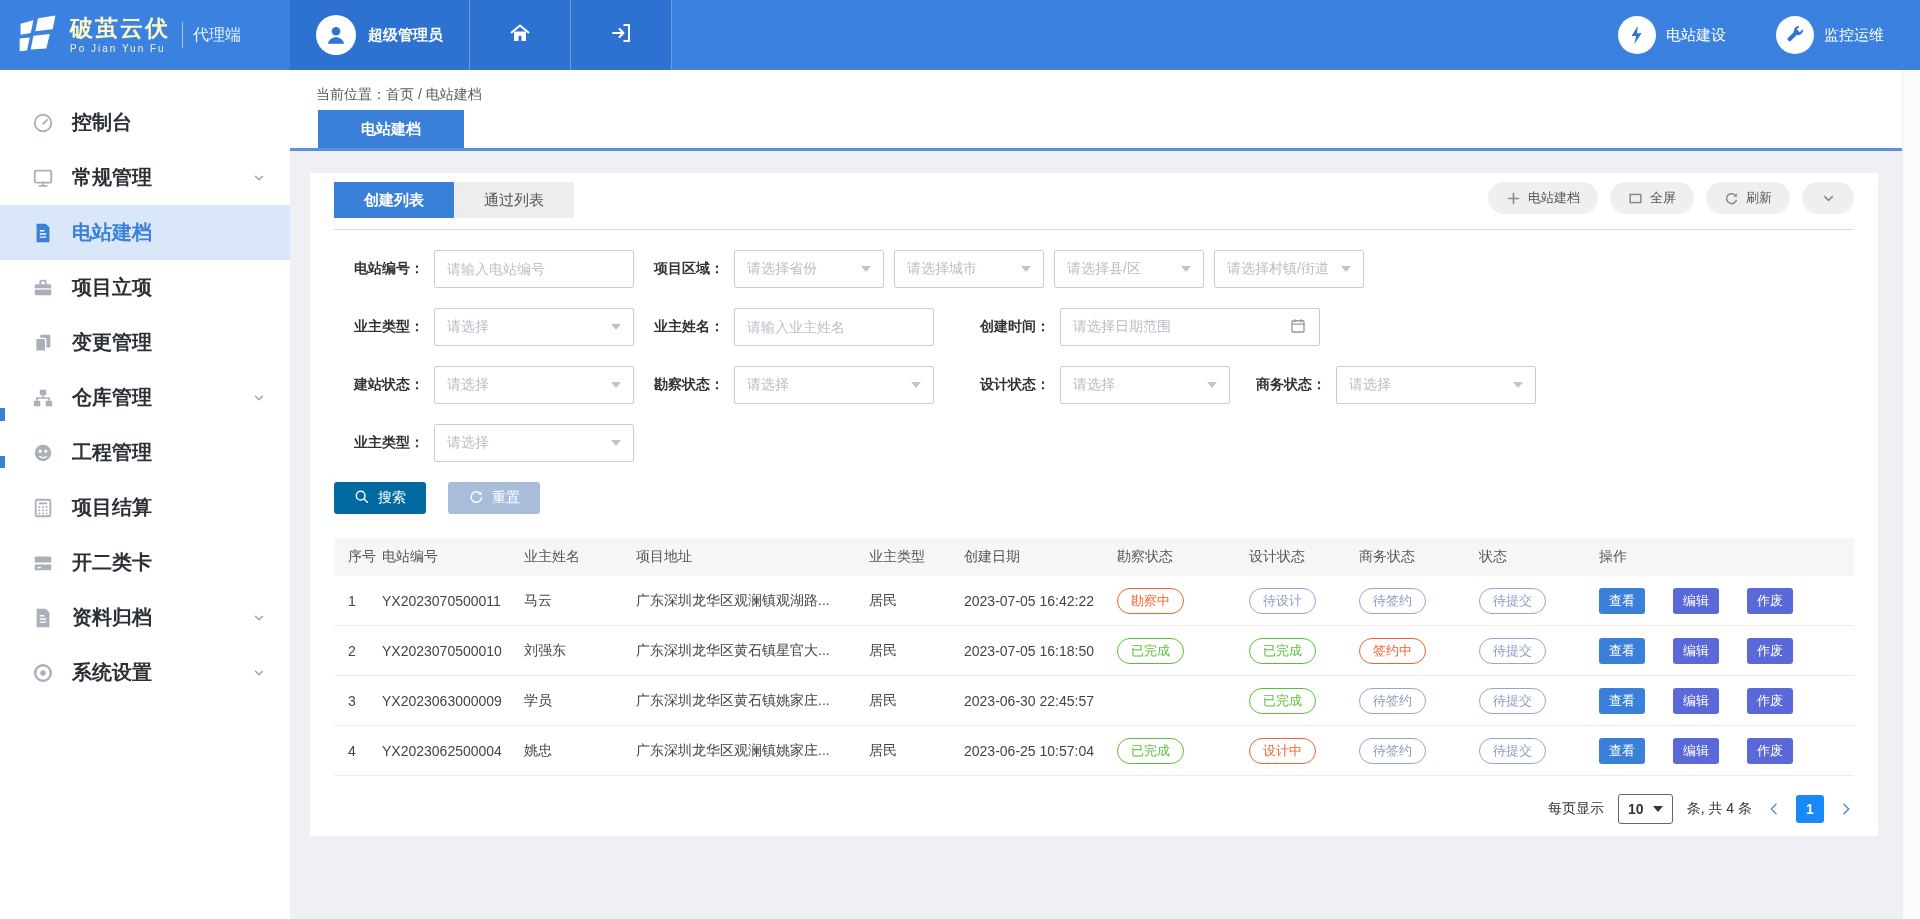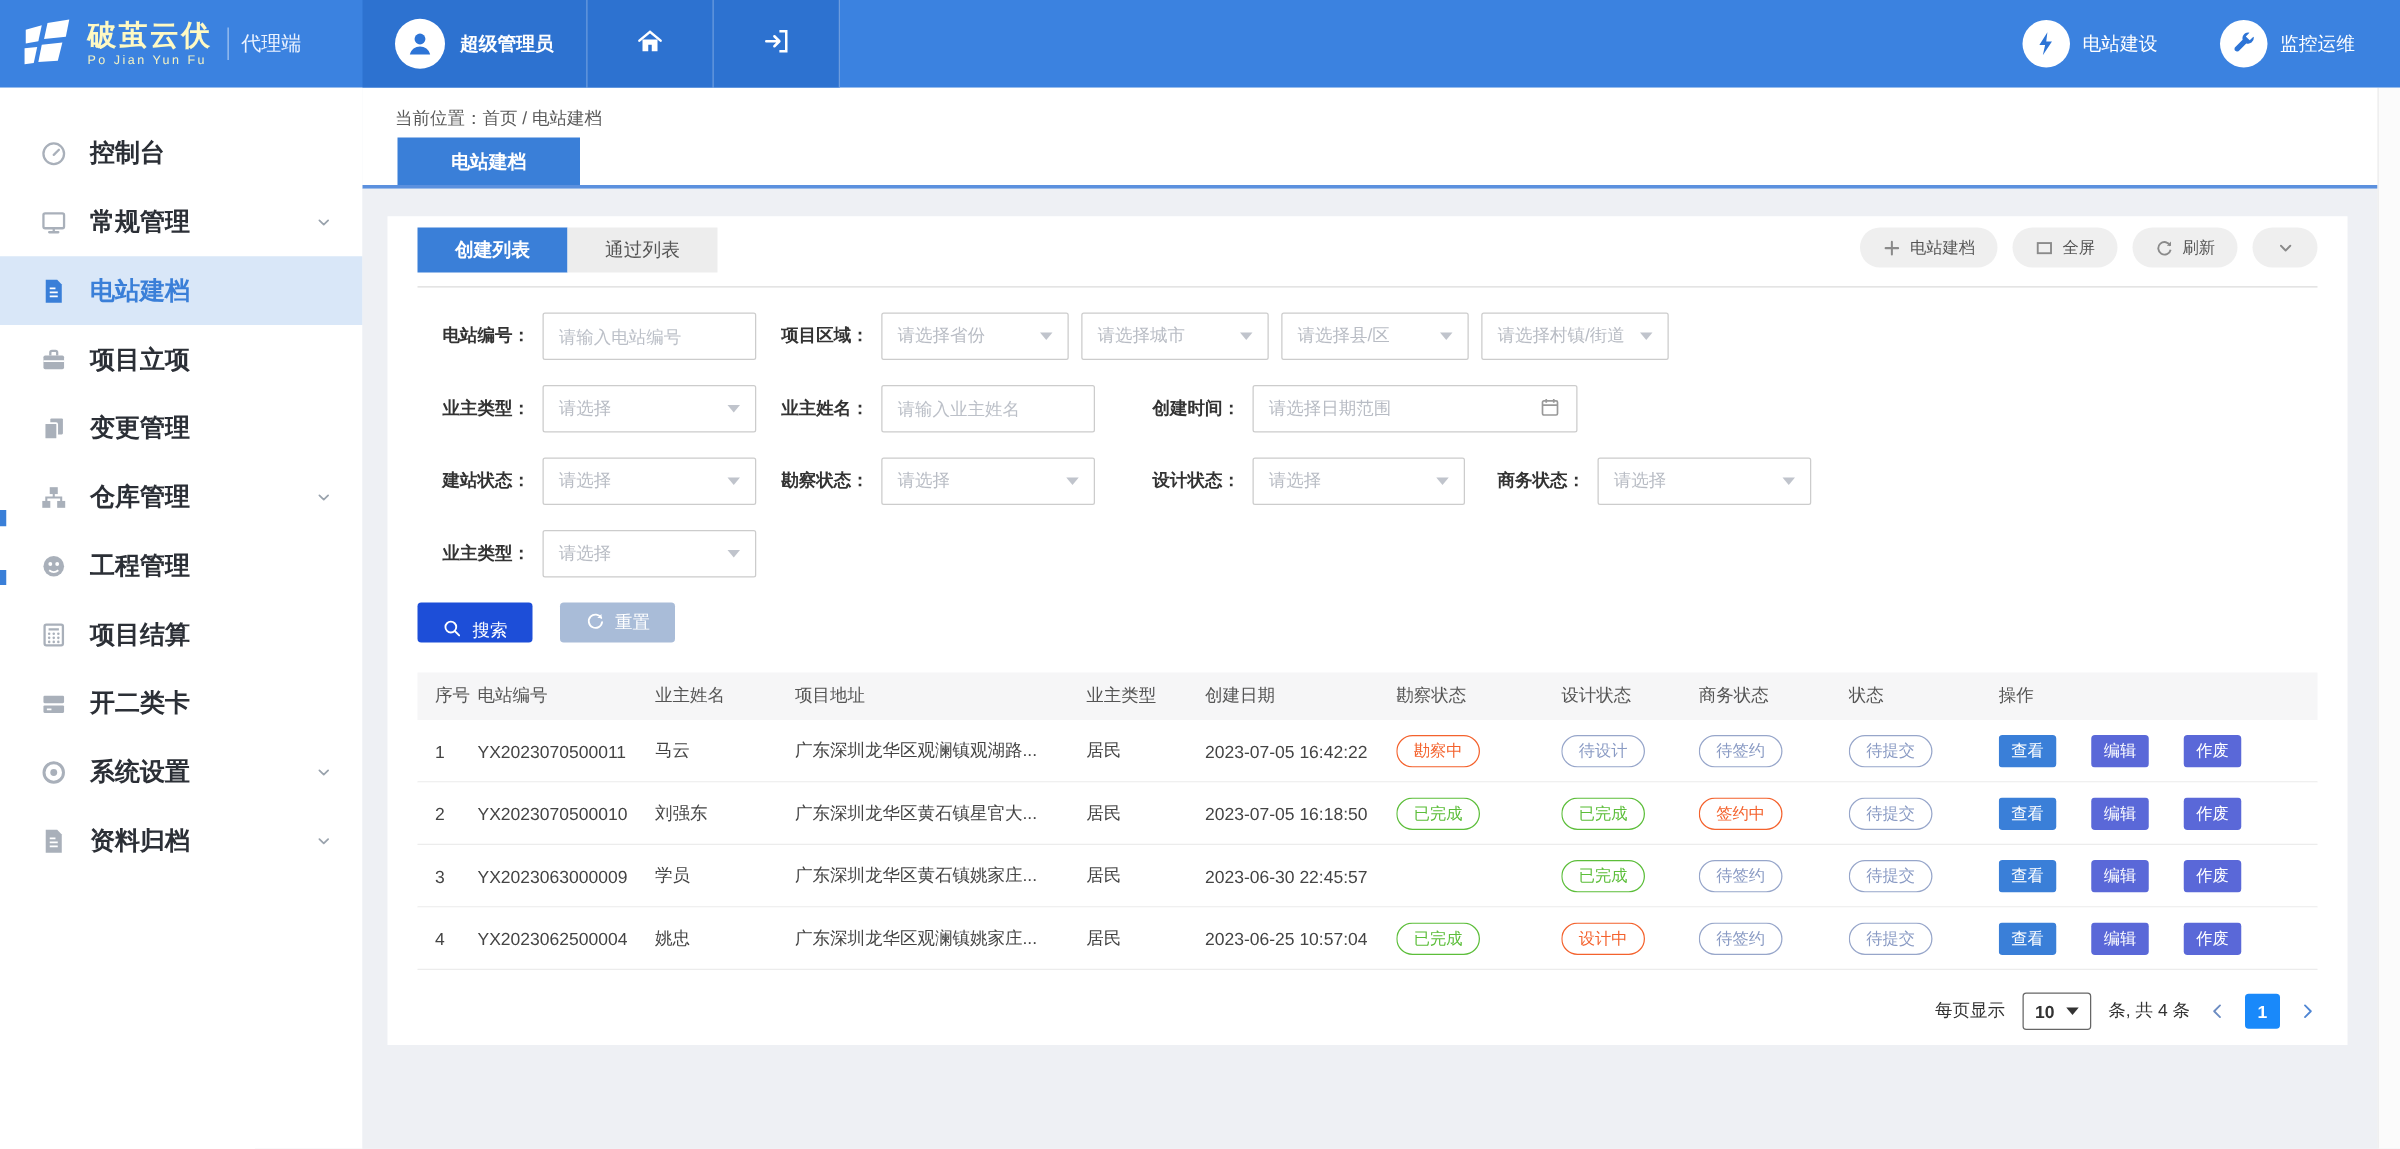--- a/index.html
+++ b/index.html
@@ -56,27 +56,27 @@
   .fgroup{display:flex;align-items:center;}
   .flabel{width:90px;text-align:right;margin-right:10px;font-size:14px;color:#333;font-weight:700;white-space:nowrap;}
   .ctrl{height:38px;border:1px solid #ccc;border-radius:2px;background:#fff;display:flex;align-items:center;
         padding:0 12px;font-size:14px;color:#b8bcc4;box-sizing:border-box;}
   input.ctrl{outline:none;color:#333;}
   input.ctrl::placeholder{color:#bcc0c8;}
   .sel{justify-content:space-between;cursor:pointer;}
   .caret{width:0;height:0;border-left:5px solid transparent;border-right:5px solid transparent;border-top:6px solid #c0c4cc;}
   .caret.dark{border-top-color:#333;}
   .hgroup{display:flex;gap:10px;}
-  .w150{width:150px;} .w170{width:170px;} .w200{width:171px;} .w260{width:260px;}
+  .w150{width:150px;} .w170{width:170px;} .w200{width:200px;} .w260{width:260px;}
   .ml26{margin-left:26px;} .ml6{margin-left:6px;}
   .date{justify-content:space-between;cursor:pointer;}
   .btn-row{margin-top:18px;display:flex;gap:22px;}
   .btn{height:32px;border-radius:3px;display:flex;align-items:center;gap:8px;padding:0 20px;
        font-size:14px;color:#fff;cursor:pointer;border:none;}
-  .btn-search{background:#1d4ed8;align-items:flex-end;}
+  .btn-search{background:#0369a1;}
   .btn-reset{background:#a9bcd8;}
   
   .table{margin-top:24px;}
   .thead{display:flex;background:#f6f6f7;height:38px;align-items:center;color:#555;}
   .trow{display:flex;height:49px;align-items:center;border-bottom:1px solid #ececec;color:#444;background:#fff;}
   .cell{padding-right:6px;overflow:hidden;white-space:nowrap;font-size:14px;box-sizing:border-box;flex-shrink:0;}
   .cell:first-child{padding-left:14px;}
   .badge{display:inline-block;border-radius:14px;padding:3px 13px;font-size:13px;border:1px solid;background:#fff;}
   .b-orange{color:#f4622d;border-color:#f4622d;}
   .b-green{color:#5cbe3a;border-color:#5cbe3a;}
@@ -270,39 +270,39 @@
           <rect x="3" y="5" width="18" height="6.5" rx="1" fill="currentColor"></rect>
           <rect x="3" y="13.5" width="18" height="6.5" rx="1" fill="currentColor"></rect>
           <path d="M6 17h4" stroke="#fff" stroke-width="1.5"></path>
         </svg>
       </span>
       <span>开二类卡</span>
     </div>
     <div class="side-item">
       <span class="s-icon">
         <svg width="22" height="22" viewBox="0 0 24 24">
-          <circle cx="12" cy="12" r="8.5" fill="none" stroke="currentColor" stroke-width="2.6"></circle>
-          <circle cx="12" cy="12" r="3" fill="currentColor"></circle>
-        </svg>
-      </span>
-      <span>系统设置</span>
+          <path d="M5 2h10l4 4v16H5z" fill="currentColor"></path>
+          <path d="M8.5 9.5h5M8.5 13h7M8.5 16.5h7" stroke="#fff" stroke-width="1.6"></path>
+        </svg>
+      </span>
+      <span>资料归档</span>
       <span class="side-chev">
         <svg width="14" height="14" viewBox="0 0 24 24">
           <path d="M6 9l6 6 6-6" fill="none" stroke="currentColor" stroke-width="2.4" stroke-linecap="round" stroke-linejoin="round"></path>
         </svg>
       </span>
     </div>
     <div class="side-item">
       <span class="s-icon">
         <svg width="22" height="22" viewBox="0 0 24 24">
-          <path d="M5 2h10l4 4v16H5z" fill="currentColor"></path>
-          <path d="M8.5 9.5h5M8.5 13h7M8.5 16.5h7" stroke="#fff" stroke-width="1.6"></path>
-        </svg>
-      </span>
-      <span>资料归档</span>
+          <circle cx="12" cy="12" r="8.5" fill="none" stroke="currentColor" stroke-width="2.6"></circle>
+          <circle cx="12" cy="12" r="3" fill="currentColor"></circle>
+        </svg>
+      </span>
+      <span>系统设置</span>
       <span class="side-chev">
         <svg width="14" height="14" viewBox="0 0 24 24">
           <path d="M6 9l6 6 6-6" fill="none" stroke="currentColor" stroke-width="2.4" stroke-linecap="round" stroke-linejoin="round"></path>
         </svg>
       </span>
     </div>
   </div>
 
 <div class="content">
   <div class="crumb-sec">

